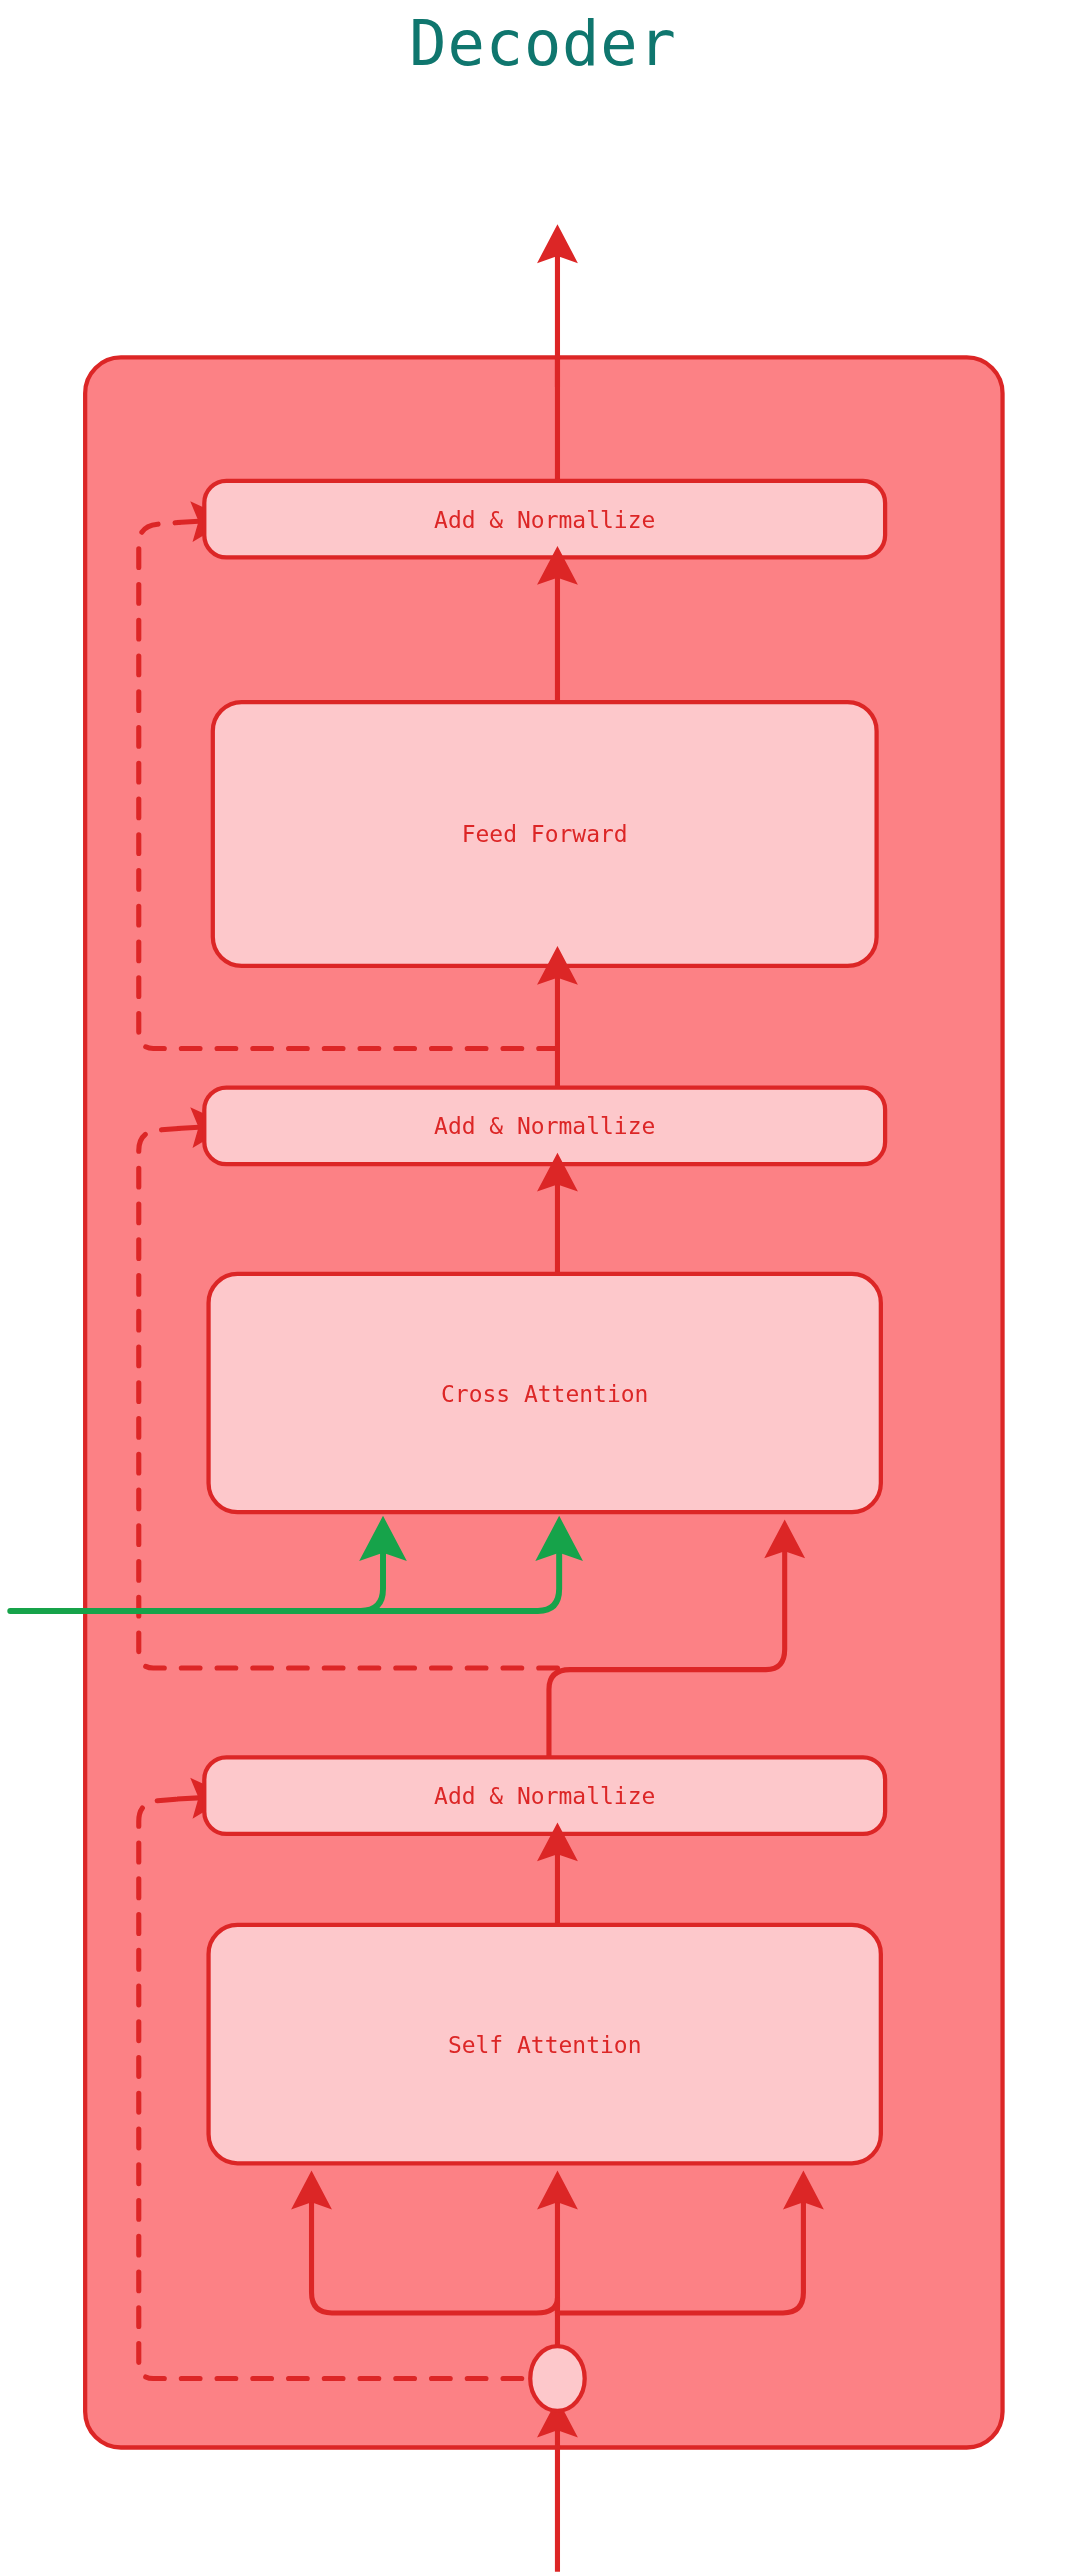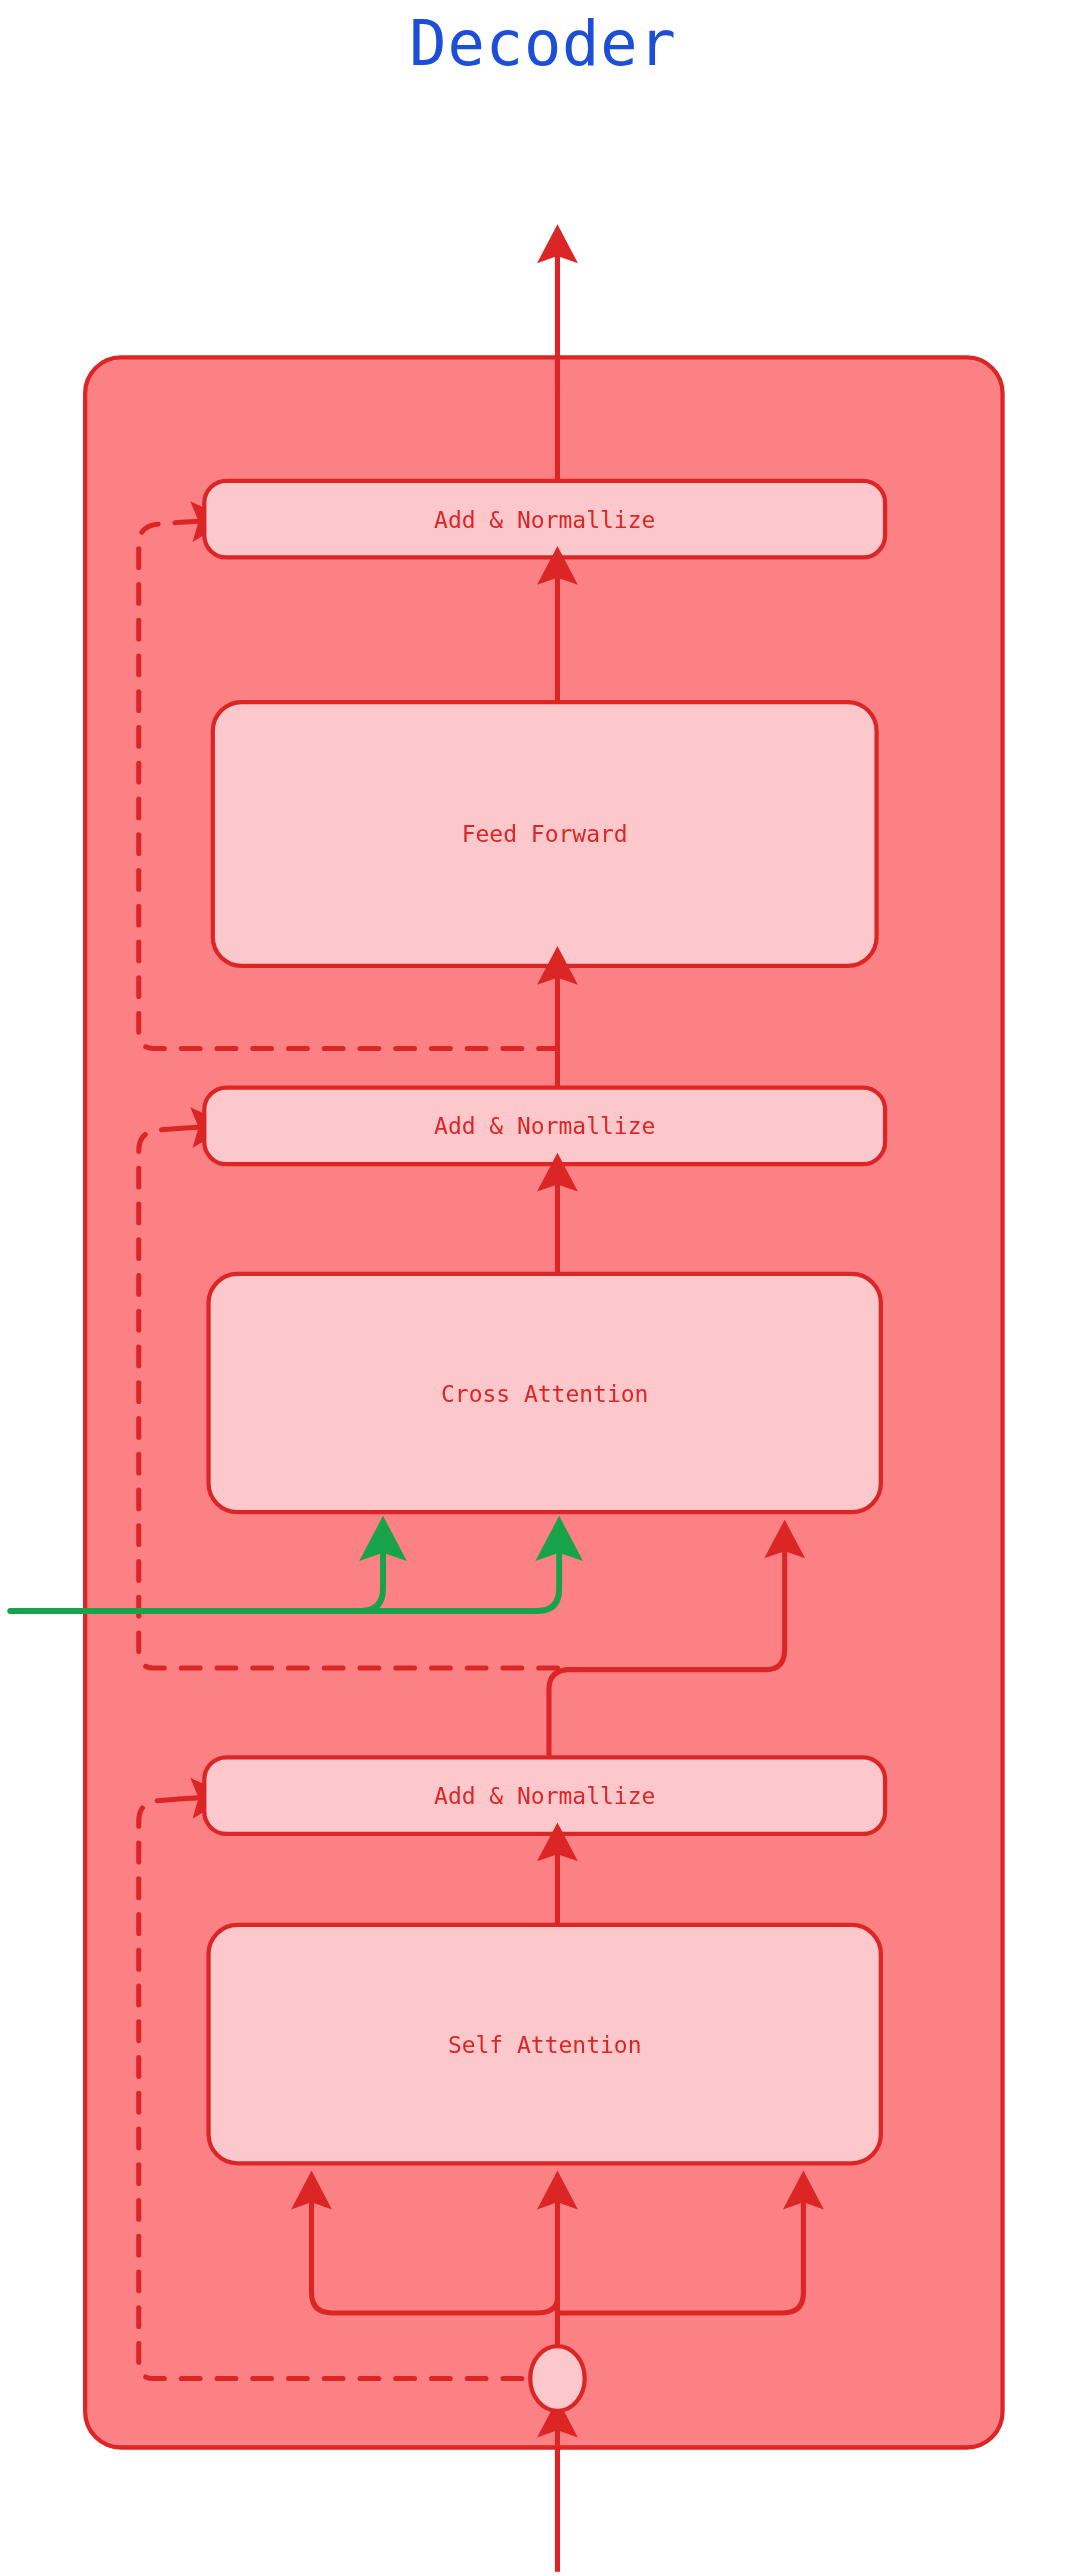--- a/index.html
+++ b/index.html
@@ -116,17 +116,17 @@
 
       <path d="M655,2718 Q680,2718 706,2718 L920,2718 Q944,2718 944,2694 L944,2577" fill="none" stroke="#dc2626" stroke-width="6" stroke-linecap="round" marker-end="url(#ar-red)"></path>
     </g>
 
     <g>
       <ellipse cx="655" cy="2795" rx="32" ry="38" fill="#fdc8cb" stroke="#dc2626" stroke-width="5"></ellipse>
     </g>
   </svg>
 
   <div style="position:absolute;left:0;top:6.8px;width:1086px;text-align:center;">
-    <span class="ttl" style="font-size:62px;color:#1d4ed8;letter-spacing:0.9px;">Decoder</span>
+    <span class="ttl" style="font-size:62px;color:#0f766e;letter-spacing:0.9px;">Decoder</span>
   </div>
 
 </div>
 
 
 </body></html>

